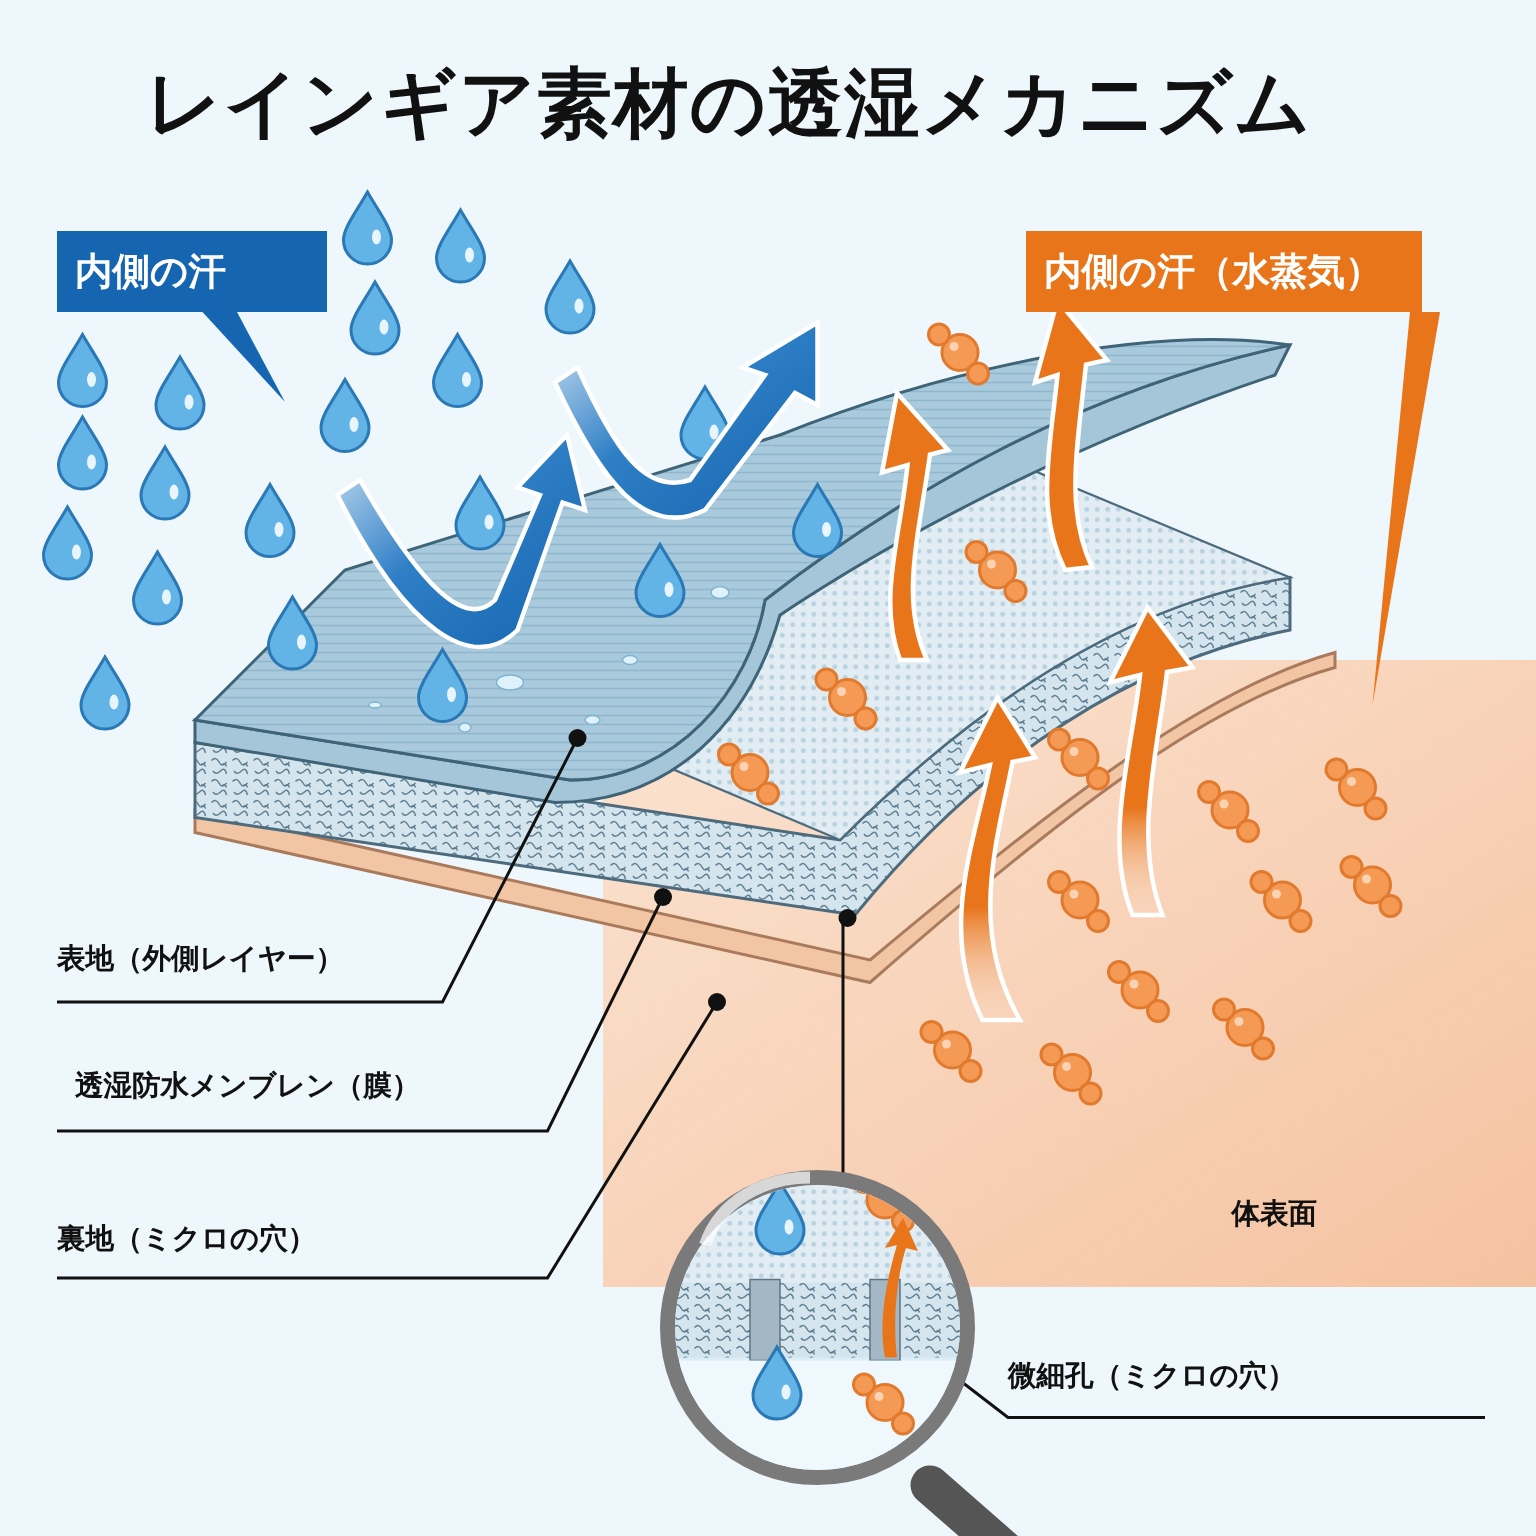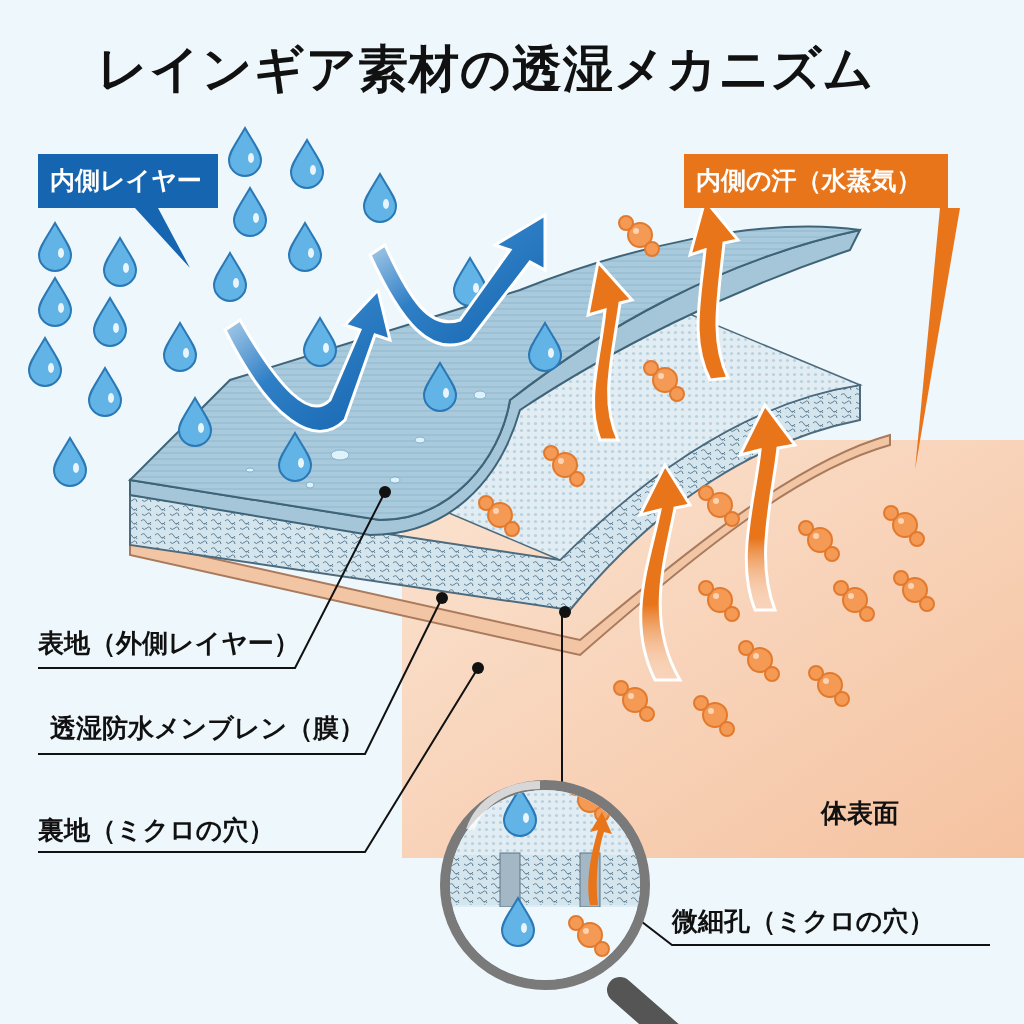--- a/index.html
+++ b/index.html
@@ -4,21 +4,21 @@
 <style>
   html, body { margin:0; padding:0; }
   body { width:1024px; height:1024px; background:#eef7fb; position:relative; overflow:hidden;
          font-family:"DejaVu Sans", sans-serif; }
   #title { position:absolute; left:0; top:36px; width:972px; text-align:center;
            font-size:50px; font-weight:bold; color:#111; letter-spacing:1px; }
   .callout { position:absolute; color:#fff; font-size:25px; font-weight:bold; padding:0 12px;
              height:54px; line-height:54px; box-sizing:border-box; }
   #rain-callout { left:38px; top:154px; width:180px; background:#1565b0; }
   #sweat-callout { left:684px; top:154px; width:264px; background:#e8751a; }
-  .label { position:absolute; font-size:26px; font-weight:bold; color:#111; }
+  .label { position:absolute; font-size:19px; font-weight:bold; color:#111; }
   #lbl-outer { left:38px; top:626px; }
   #lbl-membrane { left:50px; top:711px; }
   #lbl-inner { left:38px; top:813px; }
   #lbl-skin { left:821px; top:796px; }
   #lbl-pore { left:672px; top:904px; }
   svg#art { position:absolute; left:0; top:0; }
 </style>
 </head>
 <body>
 
@@ -170,19 +170,19 @@
       <use href="#drop" x="518" y="920"></use>
       <use href="#mol" x="590" y="800"></use>
       <use href="#mol" x="590" y="935"></use>
       <path d="M590 905 C585 880 592 850 598 830 L590 832 L602 812 L612 834 L604 832 C598 850 595 880 598 905 Z" fill="#e8751a"></path>
     </g>
     <path d="M470 830 C480 800 510 785 540 785" stroke="#fff" stroke-width="8" fill="none" opacity="0.7"></path>
   </g>
 </svg>
 
 <div id="title">レインギア素材の透湿メカニズム</div>
-<div id="rain-callout" class="callout">内側レイヤー</div>
+<div id="rain-callout" class="callout">内側の汗</div>
 <div id="sweat-callout" class="callout">内側の汗（水蒸気）</div>
 <div id="lbl-outer" class="label">表地（外側レイヤー）</div>
 <div id="lbl-membrane" class="label">透湿防水メンブレン（膜）</div>
 <div id="lbl-inner" class="label">裏地（ミクロの穴）</div>
 <div id="lbl-skin" class="label">体表面</div>
 <div id="lbl-pore" class="label">微細孔（ミクロの穴）</div>
 
 </body></html>

